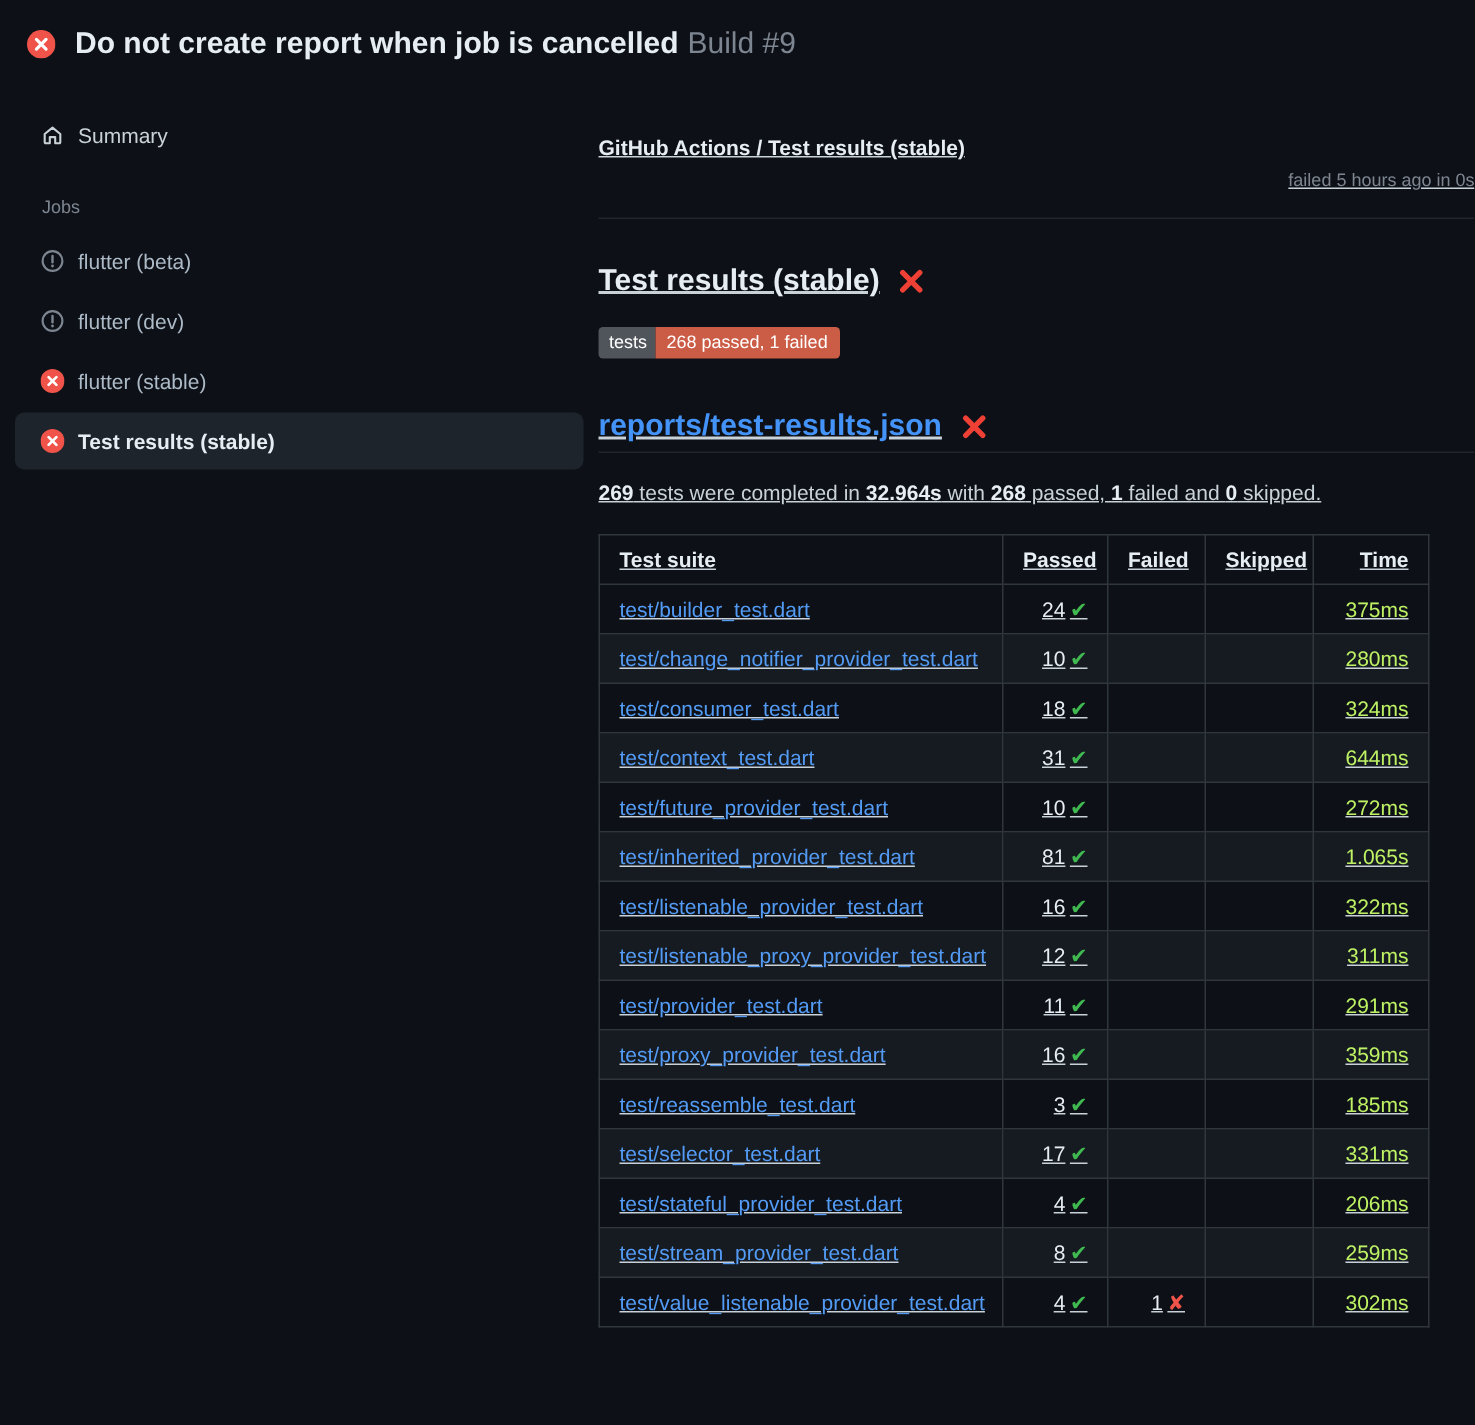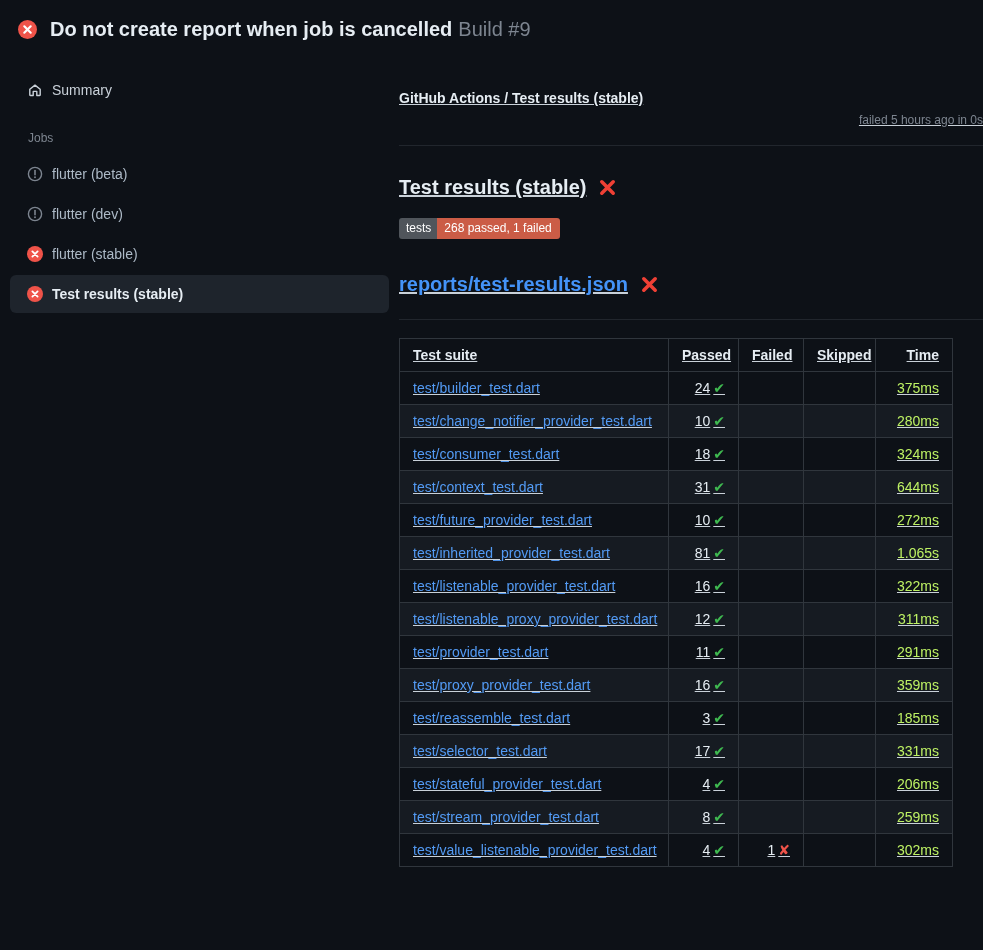--- a/index.html
+++ b/index.html
@@ -34,21 +34,21 @@
   .main{flex:1; padding-top:36px; min-width:0;text-decoration:underline;}
   .crumb{font-size:14px; font-weight:700; color:var(--c-text_bright); line-height:20px;}
   .meta{font-size:12px; color:var(--c-text_muted); margin-top:3px; line-height:18px;text-align:right;}
   .divider{border:0; border-top:1px solid var(--c-divider); margin-top:16px;}
   .section-head{margin-top:26px; display:flex; align-items:center; font-size:20px; font-weight:700;
     color:var(--c-text_bright); line-height:30px;}
   .x-mark{margin-left:12px; flex:none; display:inline-flex;}
   .badge{margin-top:16px; display:inline-flex; font-size:12px; line-height:14px; color:#ffffff; cursor:pointer;}
   .badge-label{background:var(--c-badge_label_bg); padding:3px 6px 4px 7px; border-radius:3px 0 0 3px;text-align:center;}
   .badge-value{background:var(--c-badge_value_bg); padding:3px 8px 4px 7px; border-radius:0 3px 3px 0;}
-  .report-head{margin-top:30px; padding-bottom:20px; border-bottom:1px solid var(--c-divider);
+  .report-head{margin-top:30px; padding-bottom:2px; border-bottom:1px solid var(--c-divider);
     display:flex; align-items:center; font-size:20px; font-weight:700; line-height:30px;}
   .report-link{color:var(--c-link_heading); cursor:pointer;}
   .summary-line{margin-top:16px; font-size:14px; line-height:20px; color:var(--c-text);}
   .summary-line b{color:var(--c-text_bright);}
   
   table{margin-top:18px; border-collapse:collapse; table-layout:fixed; width:553px; font-size:14px;}
   th,td{border:1px solid var(--c-border); padding:6px 13px; line-height:20px; overflow:hidden; white-space:nowrap;}
   th{font-weight:700; color:var(--c-text_bright); text-align:left;}
   th.num,td.num{text-align:right;}
   tbody tr:nth-child(even){background:var(--c-panel_alt);}
@@ -136,20 +136,21 @@
       <span class="badge-value">268 passed, 1 failed</span>
     </span>
 
     <h3 class="report-head">
       <a class="report-link">reports/test-results.json</a>
       <svg class="x-mark" width="19" height="19" viewBox="0 0 16 16">
         <path d="M3.2 3.2 L12.8 12.8 M12.8 3.2 L3.2 12.8" stroke="var(--c-x_red)" stroke-width="3" stroke-linecap="round"></path>
       </svg>
     </h3>
 
+    <p class="summary-line"><b>269</b><span> tests were completed in </span><b>32.964s</b><span> with </span><b>268</b><span> passed, </span><b>1</b><span> failed and </span><b>0</b><span> skipped.</span></p>
 
     <table>
       <colgroup>
         <col style="width:269px">
           <col style="width:70px">
           <col style="width:65px">
           <col style="width:72px">
           <col style="width:77px">
       </colgroup>
       <thead>

